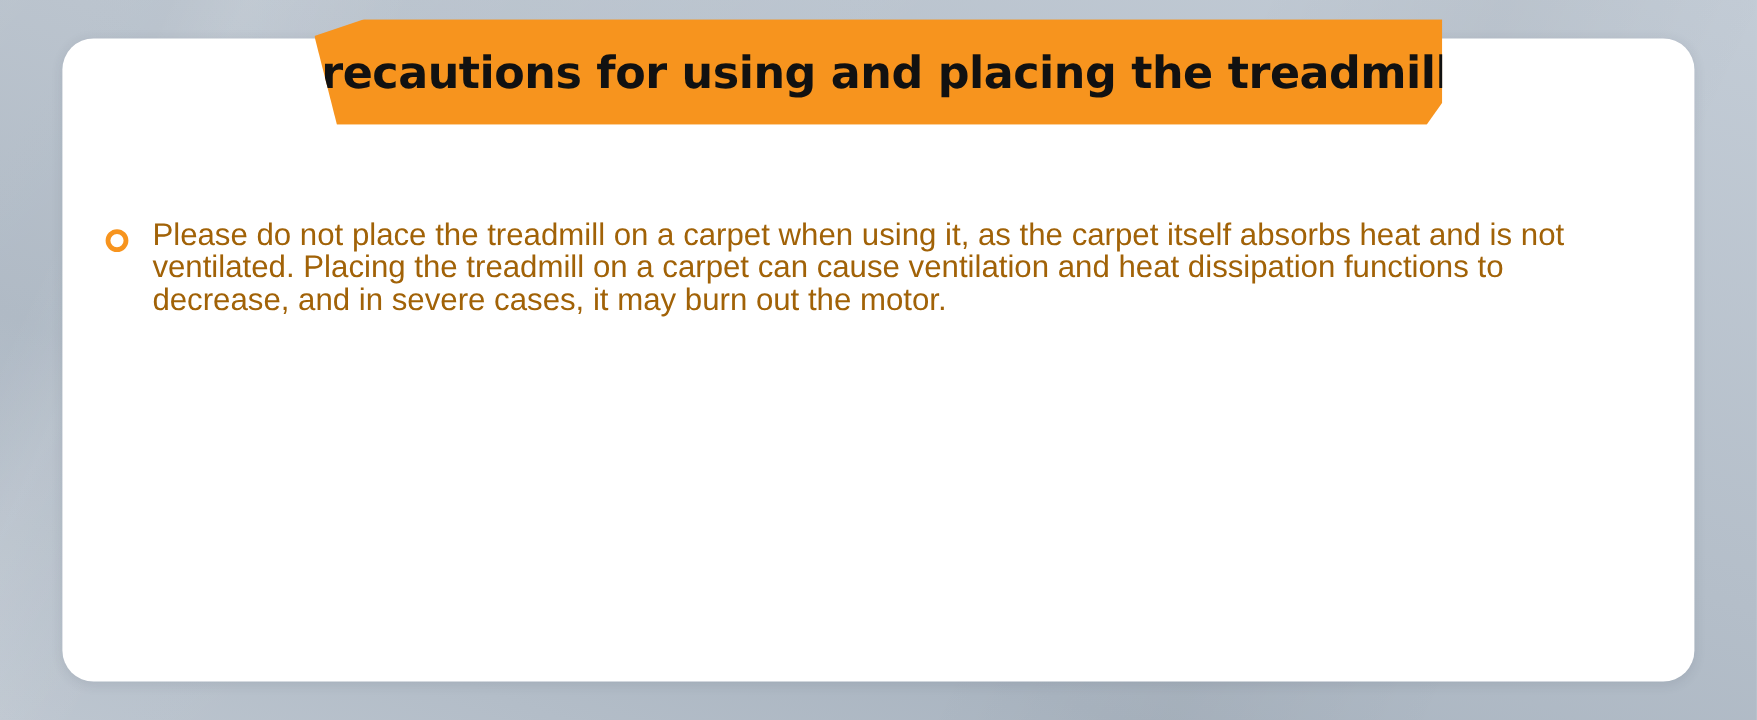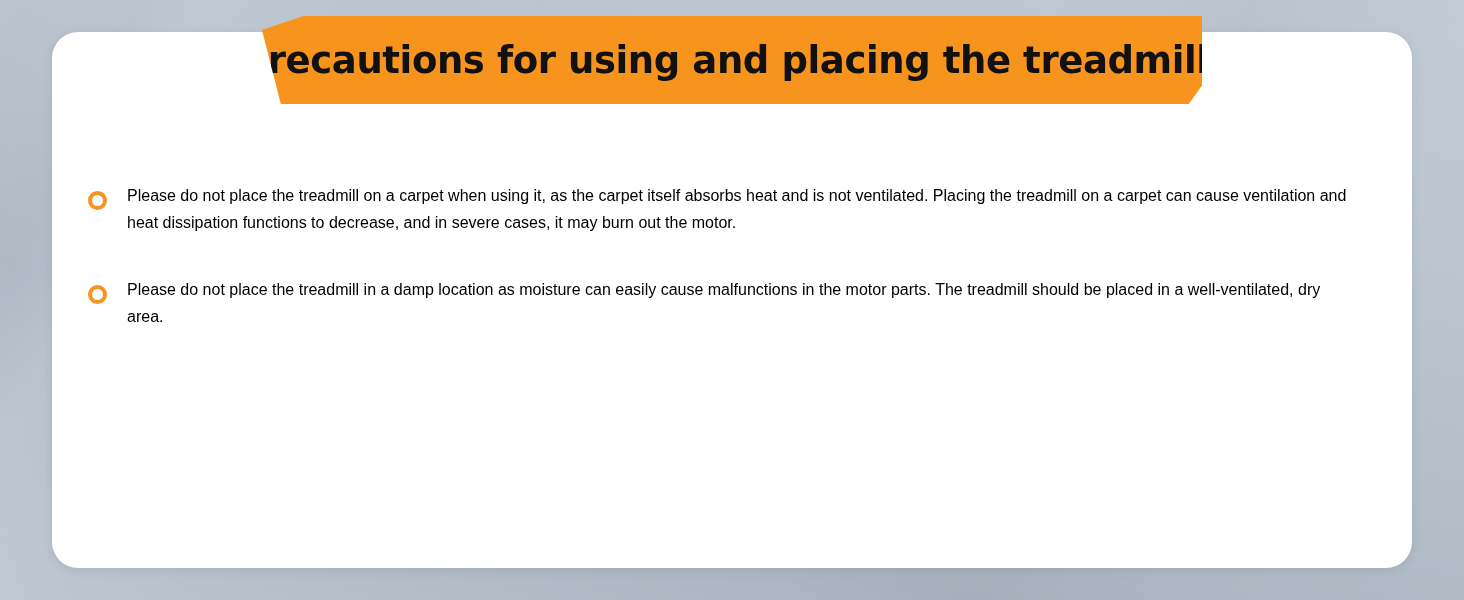--- a/index.html
+++ b/index.html
@@ -99,23 +99,23 @@
     height: 19px;
     margin-top: 9px;
     margin-right: 20px;
     border-radius: 50%;
     border: 4px solid #f7941e;
     box-sizing: border-box;
   }
 
   .item-text {
     font-family: "Liberation Sans", sans-serif;
-    font-size: 16px;
+    font-size: 26px;
     line-height: 27px;
-    color: #000000;
+    color: #a16207;
     max-width: 1240px;
   }
 
   .item:nth-child(2) { margin-bottom: 52px; }
   .item:nth-child(3) { margin-bottom: 0; }
 </style>
 </head>
 <body>
 
 <div id="root">
@@ -125,21 +125,17 @@
       <div class="banner-title">Precautions for using and placing the treadmill:</div>
     </div>
 
     <ul class="list">
 
       <li class="item">
         <span class="bullet"></span>
         <span class="item-text">Please do not place the treadmill on a carpet when using it, as the carpet itself absorbs heat and is not ventilated. Placing the treadmill on a carpet can cause ventilation and heat dissipation functions to decrease, and in severe cases, it may burn out the motor.</span>
       </li>
 
-      <li class="item">
-        <span class="bullet"></span>
-        <span class="item-text">Please do not place the treadmill in a damp location as moisture can easily cause malfunctions in the motor parts. The treadmill should be placed in a well-ventilated, dry area.</span>
-      </li>
 
 
     </ul>
   </div>
 </div>
 
 </body></html>

